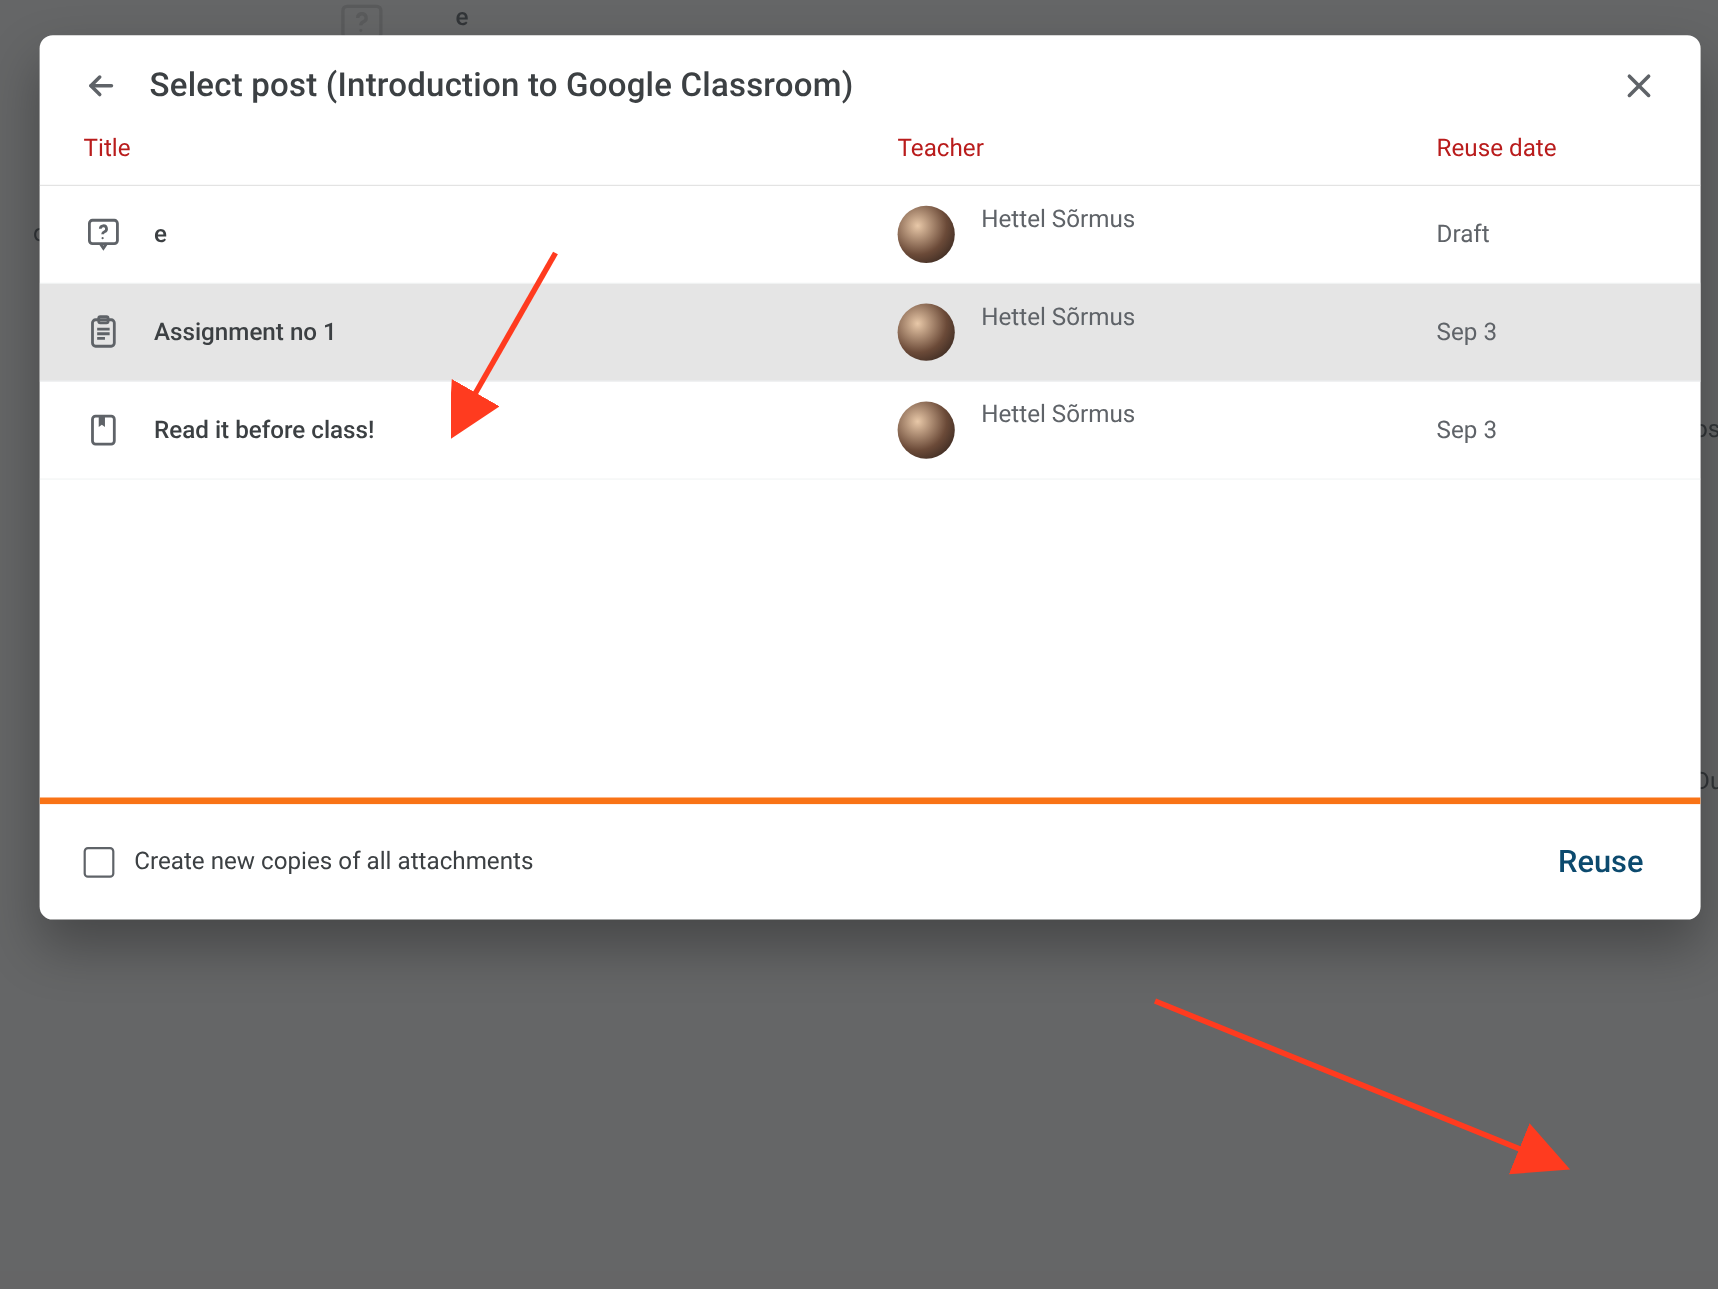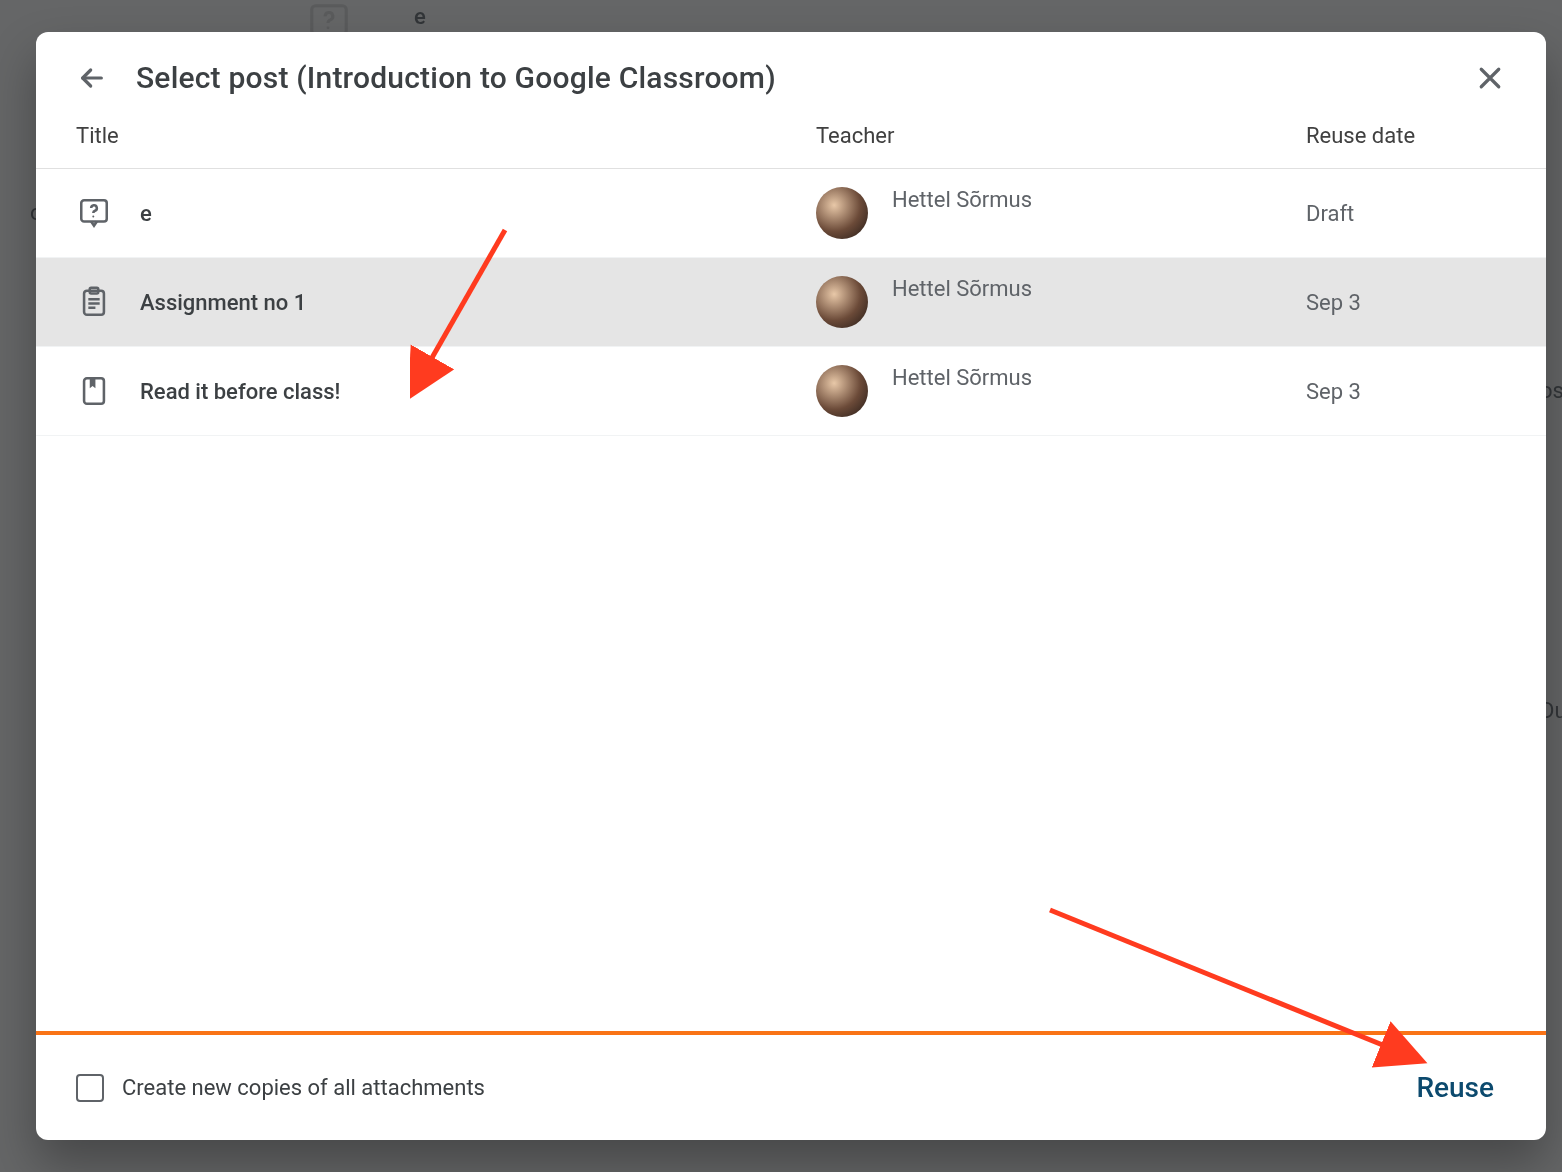--- a/index.html
+++ b/index.html
@@ -7,21 +7,21 @@
 
     
     .bg-hint { position:absolute; color:#3c4043; font-size:22px; }
     .bg-icon { position:absolute; width:46px; height:46px; }
 
     .overlay { position:absolute; inset:0; background:rgba(32,33,36,0.35); }
 
     .dialog {
       position:absolute;
       left:36px; top:32px;
-      width:1510px; height:1108px;
+      width:1510px; height:804px;
       background:#fff;
       border-radius:12px;
       box-shadow:0 24px 48px rgba(0,0,0,.3);
       display:flex; flex-direction:column;
       overflow:hidden;
     }
 
     .dialog-header {
       display:flex; align-items:center;
       padding:28px 40px 28px 40px;
@@ -30,21 +30,21 @@
     .back-btn { width:32px; height:32px; display:flex; align-items:center; justify-content:center; cursor:pointer; color:#5f6368; }
     .dialog-title { flex:1; font-size:30px; font-weight:500; color:#3c4043; letter-spacing:.2px; }
     .close-btn { width:32px; height:32px; display:flex; align-items:center; justify-content:center; cursor:pointer; color:#5f6368; }
 
     .table { flex:1; display:flex; flex-direction:column; overflow:auto; }
     .table-header {
       display:grid;
       grid-template-columns: 740px 490px 1fr;
       padding:0 40px 20px 40px;
       border-bottom:1px solid #e0e0e0;
-      color:#404040; font-size:22px;
+      color:#b91c1c; font-size:22px;
     }
     .table-row {
       display:grid;
       grid-template-columns: 740px 490px 1fr;
       align-items:center;
       padding:18px 40px;
       border-bottom:1px solid #f1f3f4;
       cursor:pointer;
       font-size:22px;
       color:#3c4043;
@@ -52,21 +52,21 @@
     .table-row.selected { background:#e5e5e5; }
     .cell-title { display:flex; align-items:center; gap:28px; font-weight:500; }
     .row-icon { width:36px; height:36px; color:#5f6368; flex-shrink:0; display:flex; align-items:center; justify-content:center; }
     .cell-teacher { display:flex; align-items:flex-start; gap:24px; color:#5f6368; }
     .avatar { width:52px; height:52px; border-radius:50%; background:radial-gradient(circle at 35% 35%, #e8c8a8 0%, #6b4a38 55%, #201815 100%); flex-shrink:0; }
     .cell-date { color:#5f6368; }
 
     .dialog-footer {
       display:flex; align-items:center; justify-content:space-between;
       padding:28px 40px;
-      border-top:4px solid #f97316;
+      border-top:6px solid #f97316;
     }
     .checkbox-wrap { display:flex; align-items:center; gap:18px; cursor:pointer; }
     .checkbox-box {
       width:28px; height:28px;
       border:2.5px solid #5f6368;
       border-radius:4px;
     }
     .checkbox-label { font-size:22px; color:#3c4043; }
     .reuse-btn {
       color:#0c4a6e; font-size:28px; font-weight:500;

